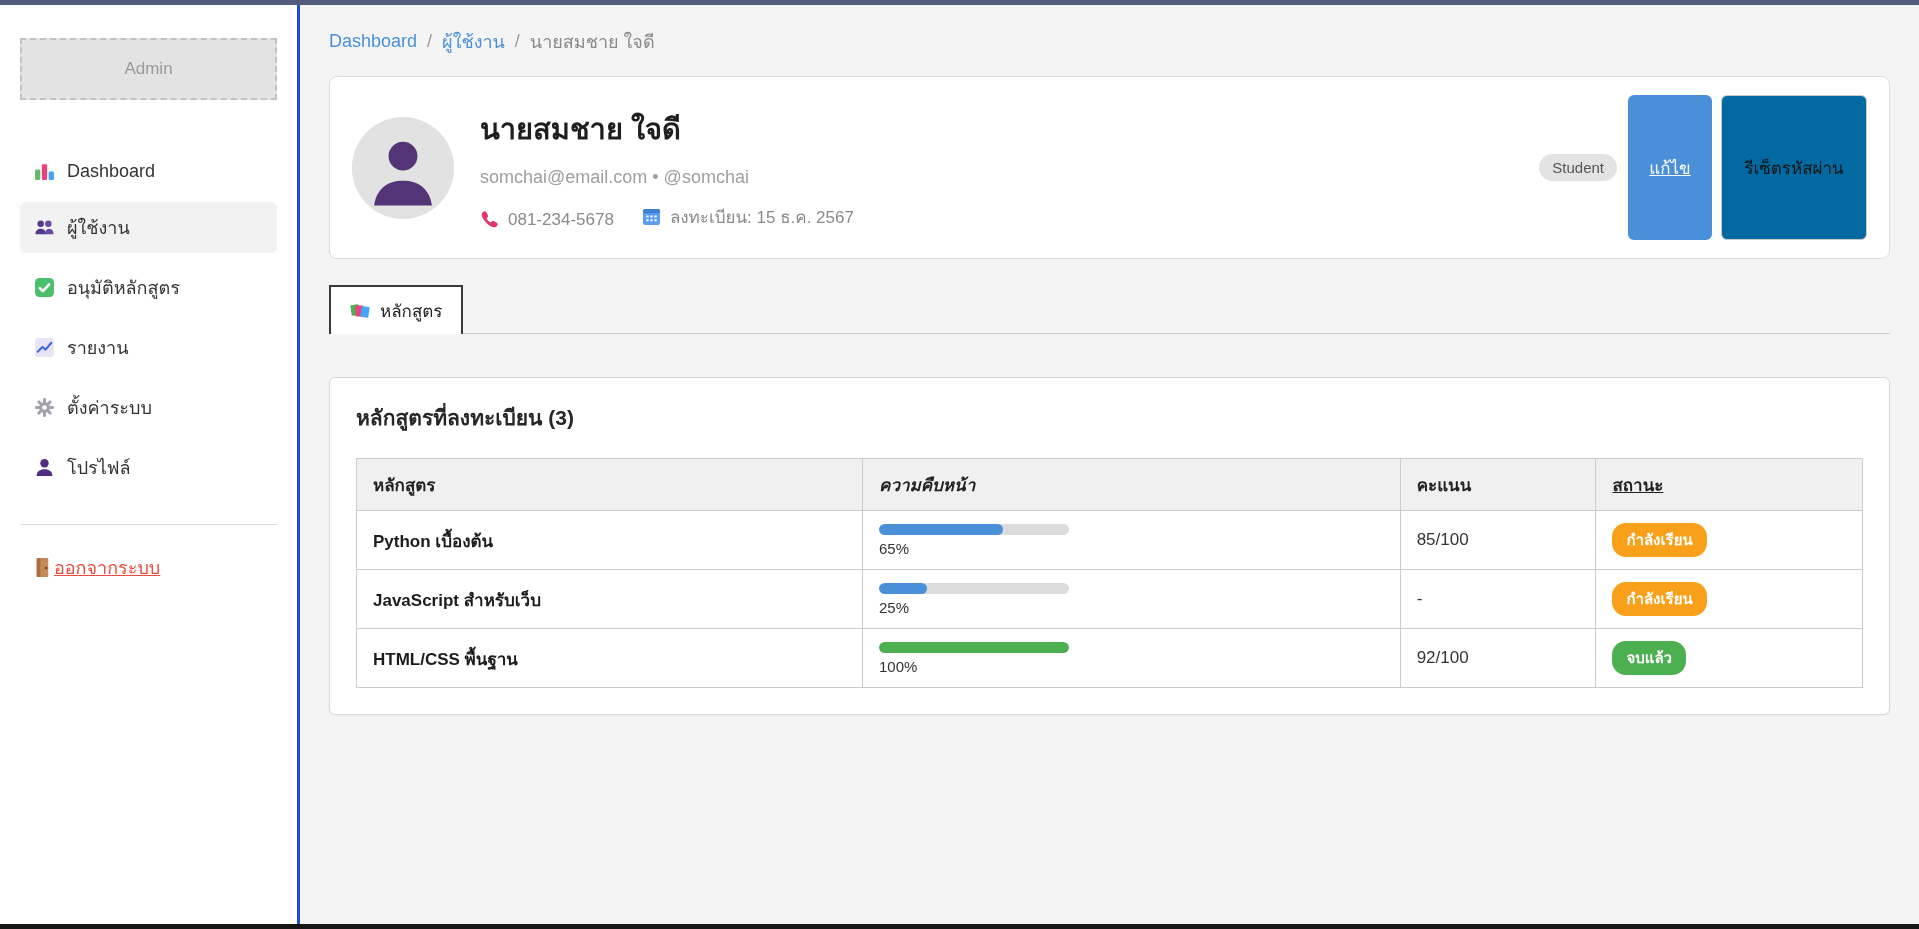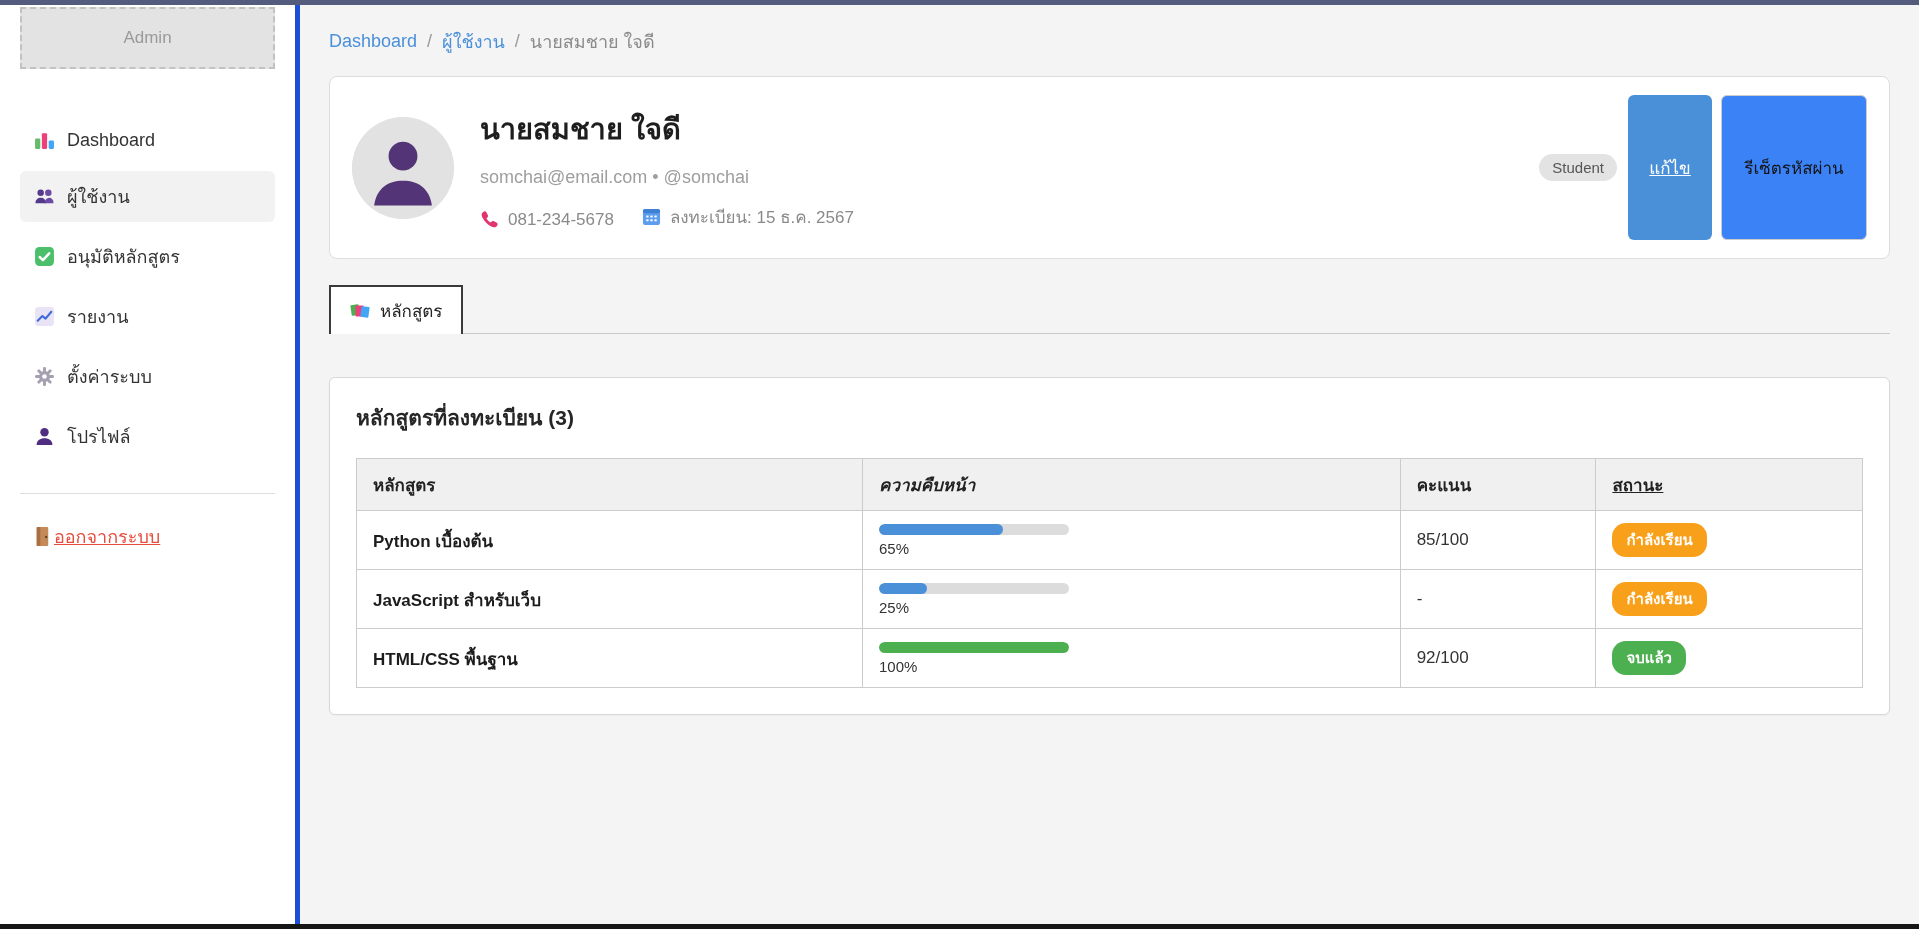--- a/index.html
+++ b/index.html
@@ -12,21 +12,21 @@
     flex-direction:column;
     overflow:hidden;
   }
   .top-accent { height:5px; background:#545c7e; flex:0 0 auto; }
   .bottom-accent { height:5px; background:#161616; flex:0 0 auto; }
   .frame { flex:1 1 auto; display:flex; min-height:0; }
 
   
   .sidebar {
     width:300px; flex:0 0 300px; background:#ffffff;
-    border-right:5px solid #1d4ed8; padding:2px 20px 20px 20px;
+    border-right:3px solid #1d4ed8; padding:33px 20px 20px 20px;
   }
   .logo-box {
     height:62px; background:#e3e3e3; border:2px dashed #c2c2c2;
     display:flex; align-items:center; justify-content:center;
     color:#9a9a9a; font-size:17px;
   }
   .nav { margin-top:50px; display:flex; flex-direction:column; }
   .nav-item {
     display:flex; align-items:center; gap:12px;
     padding:11px 14px; margin-bottom:9px; border-radius:6px;
@@ -70,21 +70,21 @@
     background:#e3e3e3; color:#555; border-radius:14px;
     padding:5px 13px; font-size:15px; align-self:center; margin-right:2px;
   }
   .btn-edit {
     background:#4a90d9; color:#fff; border:none; border-radius:6px;
     width:84px; align-self:stretch; font-size:17px;
     text-decoration:underline; cursor:pointer;
     font-family:"Liberation Sans", sans-serif;
   }
   .btn-reset {
-    background:#3b82f6; color:#141414; border:1px solid #ccc; border-radius:6px;
+    background:#0369a1; color:#141414; border:1px solid #ccc; border-radius:6px;
     width:146px; align-self:stretch; font-size:17px; cursor:pointer;
     font-family:"Liberation Sans", sans-serif;
   }
 
   
   .tabs { margin-top:26px; border-bottom:1px solid #c9c9c9; display:flex; }
   .tab {
     display:flex; align-items:center; gap:10px;
     background:#fff; border:2px solid #3a3a3a; border-bottom:none;
     padding:10px 19px; font-size:17px; color:#222;

